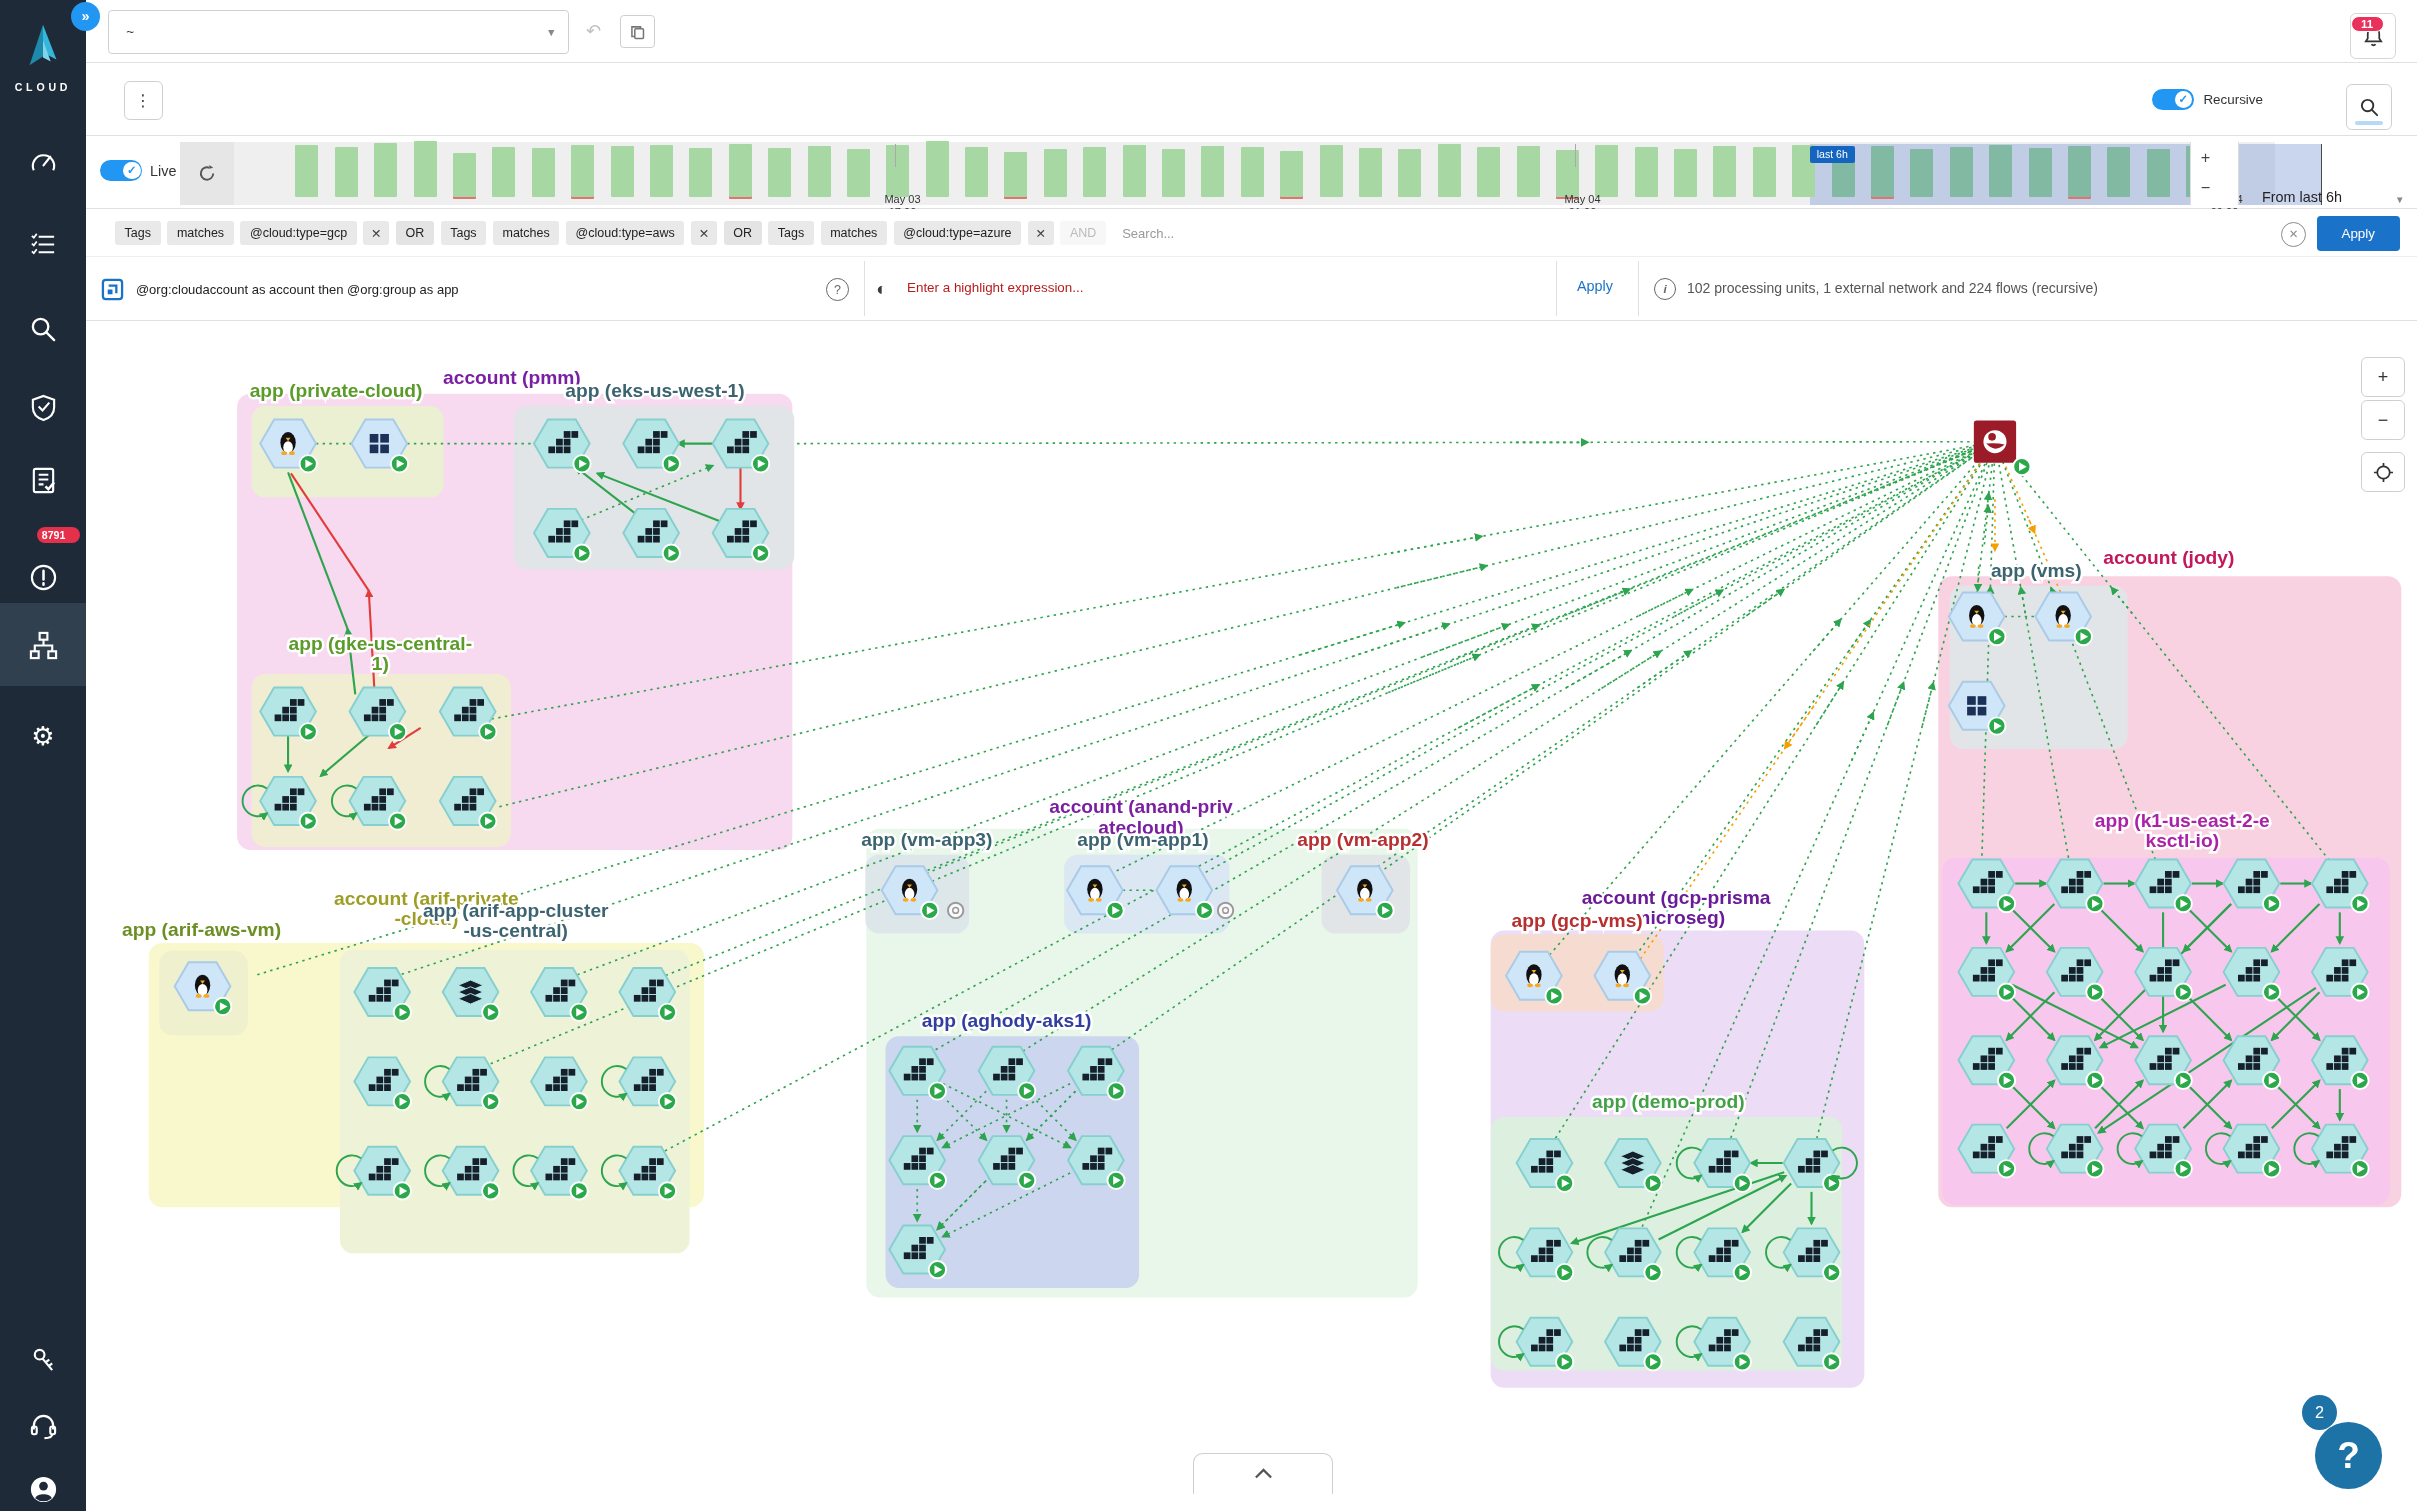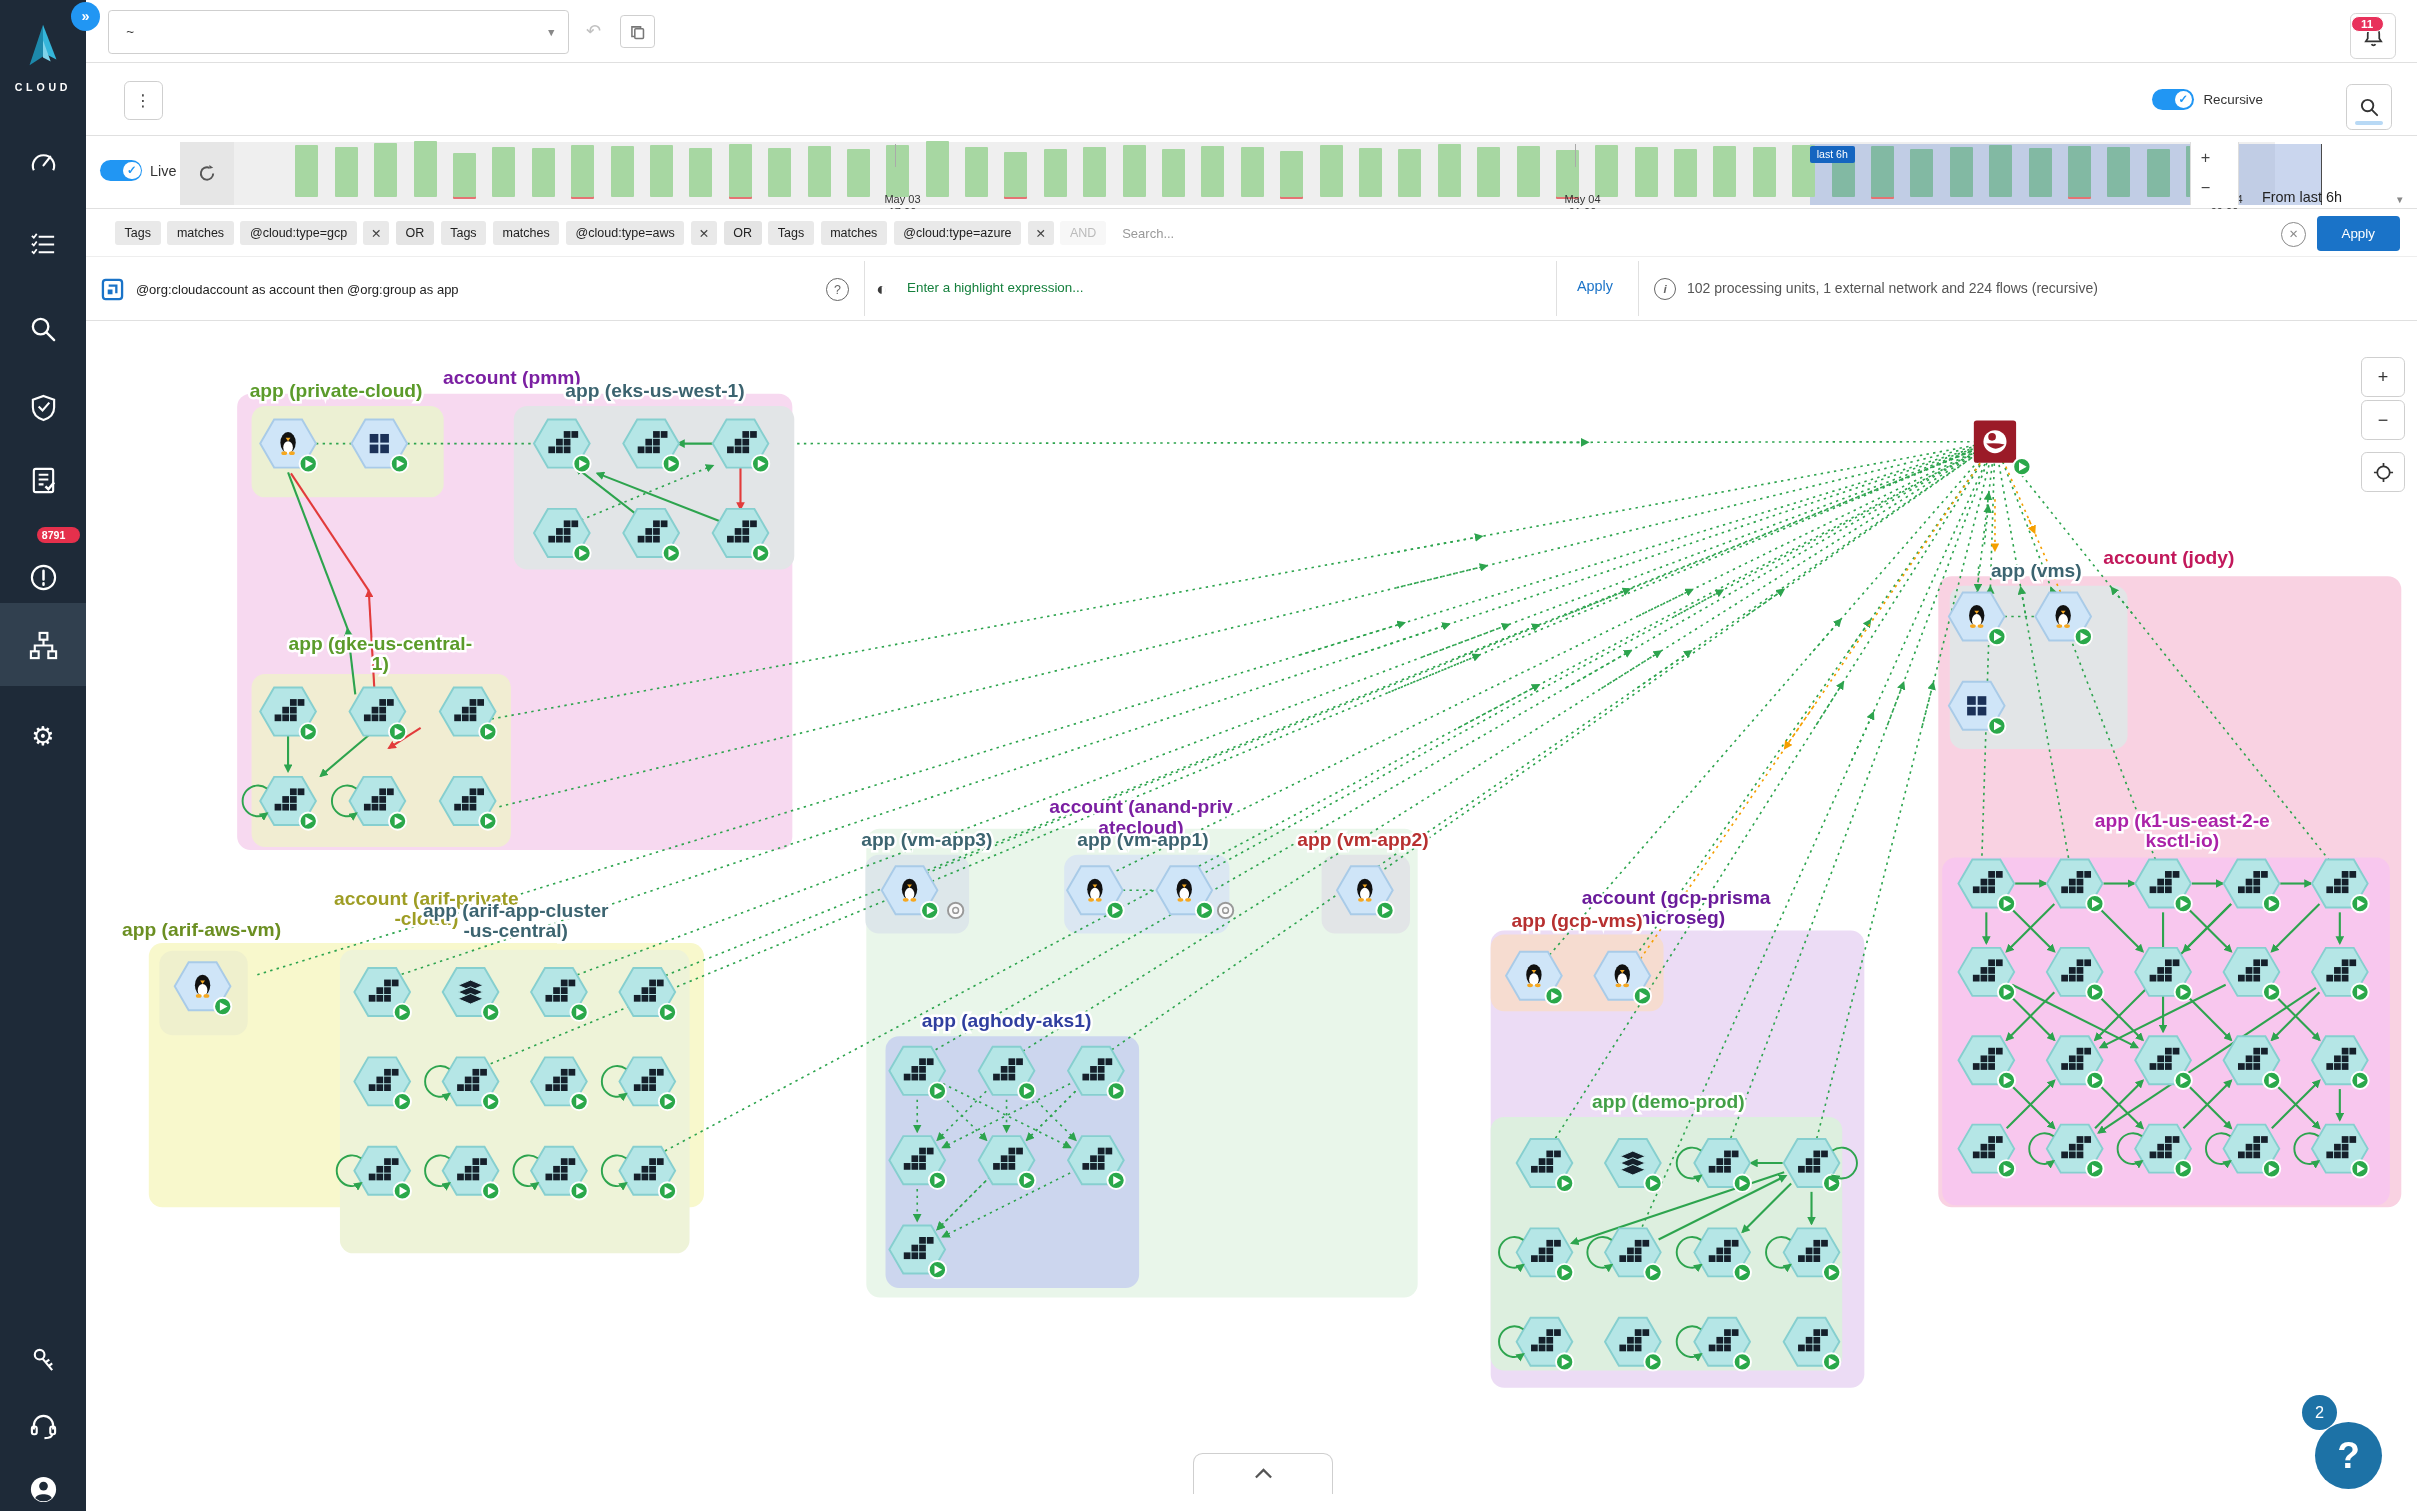--- a/index.html
+++ b/index.html
@@ -73,21 +73,21 @@
                  color:#8a8a8a;font-size:11.5px;display:flex;align-items:center;justify-content:center;cursor:pointer;}
   #apply-btn{position:absolute;right:17.3px;top:6.7px;width:83px;height:35px;background:#1a73c8;color:#fff;border:0;border-radius:3.8px;
              font-size:13.4px;cursor:pointer;}
   
   #expr-left{position:absolute;left:15.4px;top:0;height:64px;display:flex;align-items:center;gap:11.5px;}
   #expr-text{font-size:13px;color:#222;}
   #q-ic{position:absolute;left:740px;top:21px;width:21px;height:21px;border:1.4px solid #666;border-radius:50%;color:#666;
         font-size:12.5px;display:flex;align-items:center;justify-content:center;}
   .vdiv{position:absolute;top:3.8px;bottom:3.8px;width:1px;background:#e0e0e0;}
   #half-toggle{position:absolute;left:790px;top:23px;font-size:18px;color:#3a3a3a;line-height:18px;}
-  #hl-placeholder{position:absolute;left:821px;top:23px;font-size:13.4px;color:#15803d;}
+  #hl-placeholder{position:absolute;left:821px;top:23px;font-size:13.4px;color:#b91c1c;}
   #expr-apply{position:absolute;left:1491px;top:21px;font-size:14.4px;color:#1a73c8;cursor:pointer;}
   #info-ic{position:absolute;left:1568px;top:21px;width:20px;height:20px;border:1.6px solid #666;border-radius:50%;color:#666;
            font-size:11.5px;font-style:italic;font-weight:bold;display:flex;align-items:center;justify-content:center;}
   #summary-text{position:absolute;left:1601px;top:23px;font-size:14px;color:#555;}
   
   .zoombtn{position:absolute;width:42px;height:38px;background:#fff;border:1px solid #cfcfcf;border-radius:5.8px;
            display:flex;align-items:center;justify-content:center;font-size:18px;color:#333;cursor:pointer;}
   #collapse-btn{position:absolute;left:1193px;top:1453px;width:138px;height:40px;background:#fff;border:1px solid #cfcfcf;border-bottom:0;
                 border-radius:9.6px 9.6px 0 0;display:flex;align-items:center;justify-content:center;color:#555;cursor:pointer;}
   #help-fab{position:absolute;left:2315px;top:1422px;width:67px;height:67px;border-radius:50%;background:#1d72a6;color:#fff;

